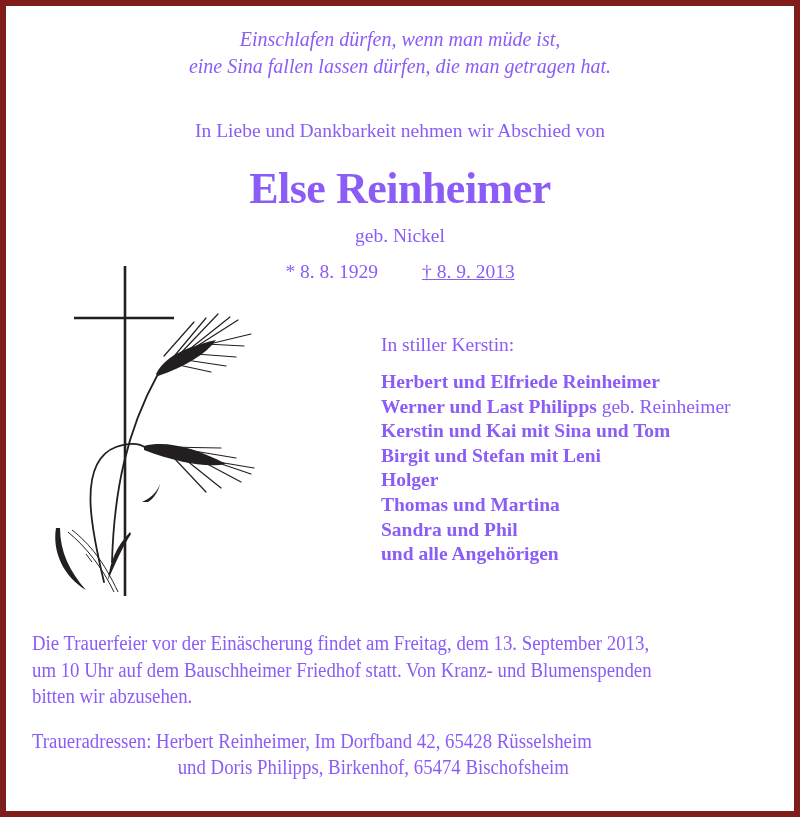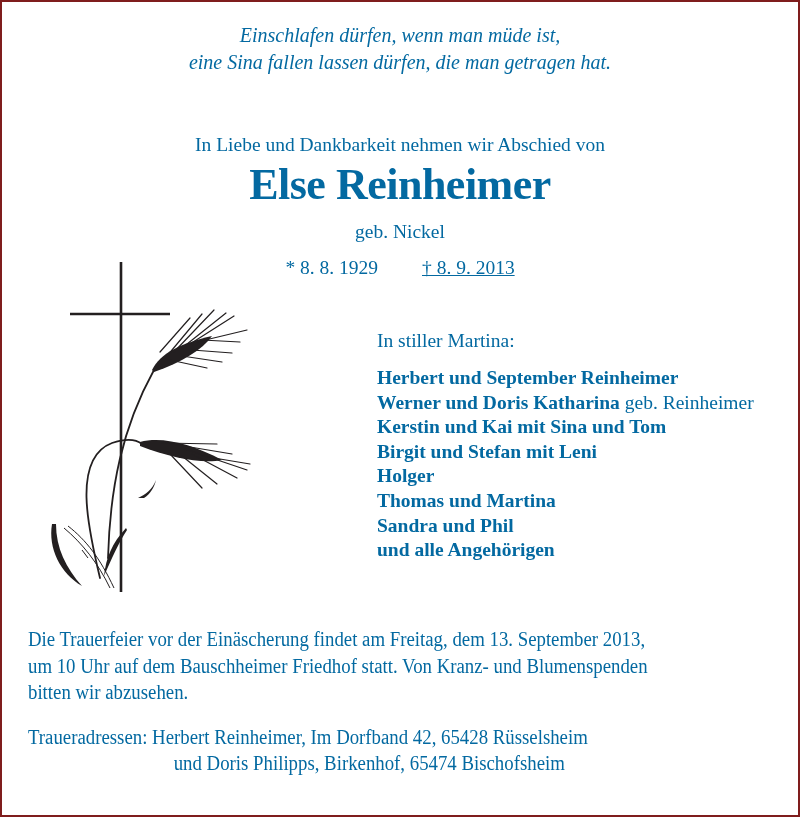--- a/index.html
+++ b/index.html
@@ -1,31 +1,31 @@
 <!DOCTYPE html>
 <html><head>
   <meta charset="utf-8">
   <style>
     html, body { margin: 0; padding: 0; background: #ffffff; }
     body { width: 800px; height: 817px; overflow: hidden; }
     .frame {
       position: relative;
       width: 800px; height: 817px;
       box-sizing: border-box;
-      border: 2px solid #7f1d1d;
+      border: 6px solid #7f1d1d;
       background: #ffffff;
-      color: #0369a1;
+      color: #8b5cf6;
       font-family: "Liberation Serif", "DejaVu Serif", serif;
     }
     .abs { position: absolute; }
     .center { left: 0; right: 0; text-align: center; }
     .motto {
       top: 20px; font-style: italic; font-size: 20px; line-height: 27px;
     }
-    .intro { top: 131px; font-size: 19.5px; line-height: 24px; }
+    .intro { top: 113px; font-size: 19.5px; line-height: 24px; }
     .name {
       top: 147px; font-weight: bold; font-size: 44px; line-height: 72px;
       letter-spacing: -0.5px;
     }
     .maiden { top: 218px; font-size: 19.5px; line-height: 24px; }
     .dates { top: 254px; font-size: 19.5px; line-height: 24px; }
     .dates span { display: inline-block; }
     .dates .died { margin-left: 44px; text-decoration: underline; }
     .symbol { left: 40px; top: 256px; width: 220px; height: 340px; }
     .mourners { left: 375px; top: 327px; font-size: 19.5px; }
@@ -114,23 +114,23 @@
       </g>
       <g stroke="#231f20" stroke-width="1" fill="none">
         <path d="M22 270 C 40 285, 56 305, 68 330"></path>
         <path d="M26 268 C 44 282, 58 300, 72 330"></path>
         <path d="M40 292 L 46 300"></path>
       </g>
     </svg>
   </div>
 
   <div class="abs mourners">
-    <div class="head">In stiller Martina:</div>
-    <div class="row"><b>Herbert und September Reinheimer</b><span></span></div>
-    <div class="row"><b>Werner und Doris Katharina</b><span> geb. Reinheimer</span></div>
+    <div class="head">In stiller Kerstin:</div>
+    <div class="row"><b>Herbert und Elfriede Reinheimer</b><span></span></div>
+    <div class="row"><b>Werner und Last Philipps</b><span> geb. Reinheimer</span></div>
     <div class="row"><b>Kerstin und Kai mit Sina und Tom</b><span></span></div>
     <div class="row"><b>Birgit und Stefan mit Leni</b><span></span></div>
     <div class="row"><b>Holger</b><span></span></div>
     <div class="row"><b>Thomas und Martina</b><span></span></div>
     <div class="row"><b>Sandra und Phil</b><span></span></div>
     <div class="row"><b>und alle Angehörigen</b><span></span></div>
   </div>
 
   <div class="abs notice">
     <div>Die Trauerfeier vor der Einäscherung findet am Freitag, dem 13. September 2013,</div>

